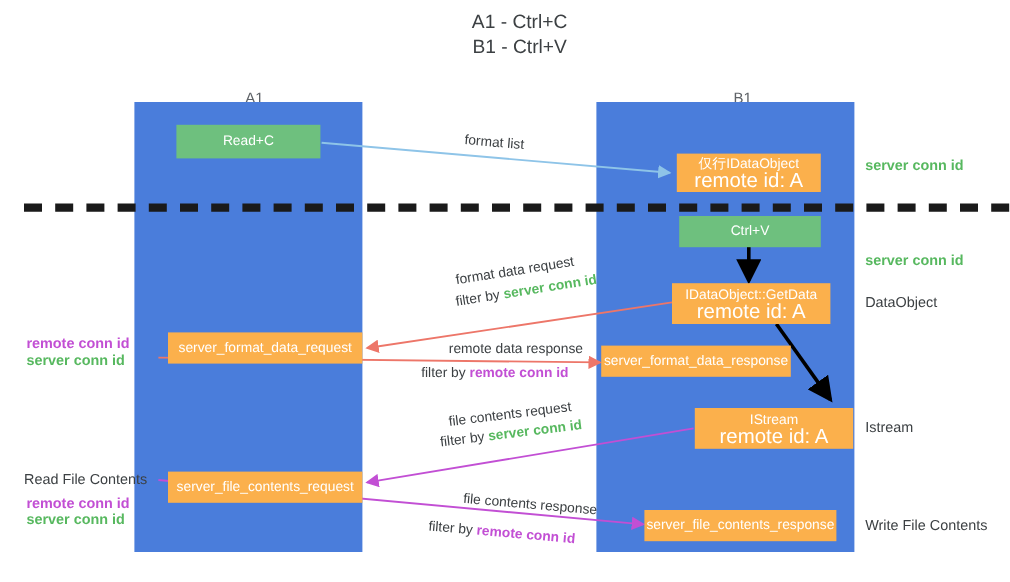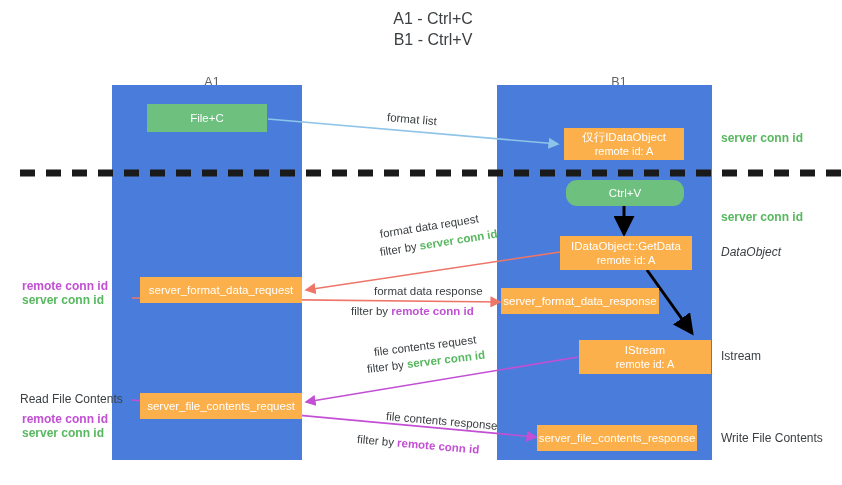--- a/index.html
+++ b/index.html
@@ -46,21 +46,21 @@
     box-sizing: border-box;
     display: flex; flex-direction: column;
     align-items: center; justify-content: center;
     color: #ffffff;
     font-size: 11.5px; line-height: 14px;
     text-align: center;
     padding: 2px 4px;
   }
   .box.green { background: #6ec07e; }
   .box.orange { background: #fbb04c; }
-  .box .l2 { font-size: 11px; }
+  .box .l2 { font-size: 17px; }
 
   
   .side-label {
     font-size: 12px; line-height: 15px;
   }
   .c-green { color: #57b85f; font-weight: bold; }
   .c-purple { color: #c24fd4; font-weight: bold; }
   .c-dark { color: #3c4043; }
 
   
@@ -127,29 +127,29 @@
     <line x1="548" y1="252" x2="294" y2="290" stroke="#ed7669" stroke-width="1.6" marker-end="url(#ah-red)"></line>
 
     <line x1="120" y1="298" x2="488" y2="302" stroke="#ed7669" stroke-width="1.6" marker-end="url(#ah-red)"></line>
 
     <line x1="566" y1="357" x2="294" y2="402" stroke="#c24fd4" stroke-width="1.6" marker-end="url(#ah-mag)"></line>
 
     <line x1="120" y1="400" x2="524" y2="437" stroke="#c24fd4" stroke-width="1.6" marker-end="url(#ah-mag)"></line>
   </svg>
 
   <div class="abs box green" style="left:135px; top:104px; width:120px; height:28px;">
-    <div>File+C</div>
+    <div>Read+C</div>
   </div>
 
   <div class="abs box orange" style="left:552px; top:128px; width:120px; height:32px;text-align:center;">
     <div>仅行IDataObject</div>
     <div class="l2">remote id: A</div>
   </div>
 
-  <div class="abs box green" style="left:554px; top:180px; width:118px; height:26px;border-radius:11px;">
+  <div class="abs box green" style="left:554px; top:180px; width:118px; height:26px;">
     <div>Ctrl+V</div>
   </div>
 
   <div class="abs box orange" style="left:548px; top:236px; width:132px; height:34px;">
     <div>IDataObject::GetData</div>
     <div class="l2">remote id: A</div>
   </div>
 
   <div class="abs box orange" style="left:128px; top:277px; width:162px; height:26px;">
     <div>server_format_data_request</div>
@@ -169,41 +169,41 @@
   </div>
 
   <div class="abs box orange" style="left:128px; top:393px; width:162px; height:26px;">
     <div>server_file_contents_request</div>
   </div>
 
   <div class="abs side-label c-green" style="left:709px; top:131px;">server conn id</div>
 
   <div class="abs side-label c-green" style="left:709px; top:210px;">server conn id</div>
 
-  <div class="abs side-label c-dark" style="left:709px; top:245px;font-style:italic;">DataObject</div>
+  <div class="abs side-label c-dark" style="left:709px; top:245px;">DataObject</div>
 
   <div class="abs side-label c-dark" style="left:709px; top:349px;">Istream</div>
 
   <div class="abs side-label c-dark" style="left:709px; top:431px;">Write File Contents</div>
 
   <div class="abs side-label c-purple" style="left:10px; top:279px;">remote conn id</div>
   <div class="abs side-label c-green" style="left:10px; top:293px;">server conn id</div>
 
   <div class="abs side-label c-dark" style="left:8px; top:392px;">Read File Contents</div>
   <div class="abs side-label c-purple" style="left:10px; top:412px;">remote conn id</div>
   <div class="abs side-label c-green" style="left:10px; top:426px;">server conn id</div>
 
   <div class="abs arrow-text rot-dn-xs" style="left:375px; top:110px;">format list</div>
 
   <div class="abs arrow-text rot-up-s" style="left:368px; top:227px;">format data request</div>
   <div class="abs arrow-text rot-up-s" style="left:368px; top:245px;">
     <span>filter by </span><span class="hl-green">server conn id</span>
   </div>
 
-  <div class="abs arrow-text" style="left:362px; top:284px;">format data response</div>
+  <div class="abs arrow-text" style="left:362px; top:284px;">remote data response</div>
   <div class="abs arrow-text" style="left:339px; top:304px;">
     <span>filter by </span><span class="hl-purple">remote conn id</span>
   </div>
 
   <div class="abs arrow-text rot-up-xs" style="left:362px; top:345px;">file contents request</div>
   <div class="abs arrow-text rot-up-xs" style="left:355px; top:362px;">
     <span>filter by </span><span class="hl-green">server conn id</span>
   </div>
 
   <div class="abs arrow-text rot-dn-xs" style="left:374px; top:409px;">file contents response</div>

